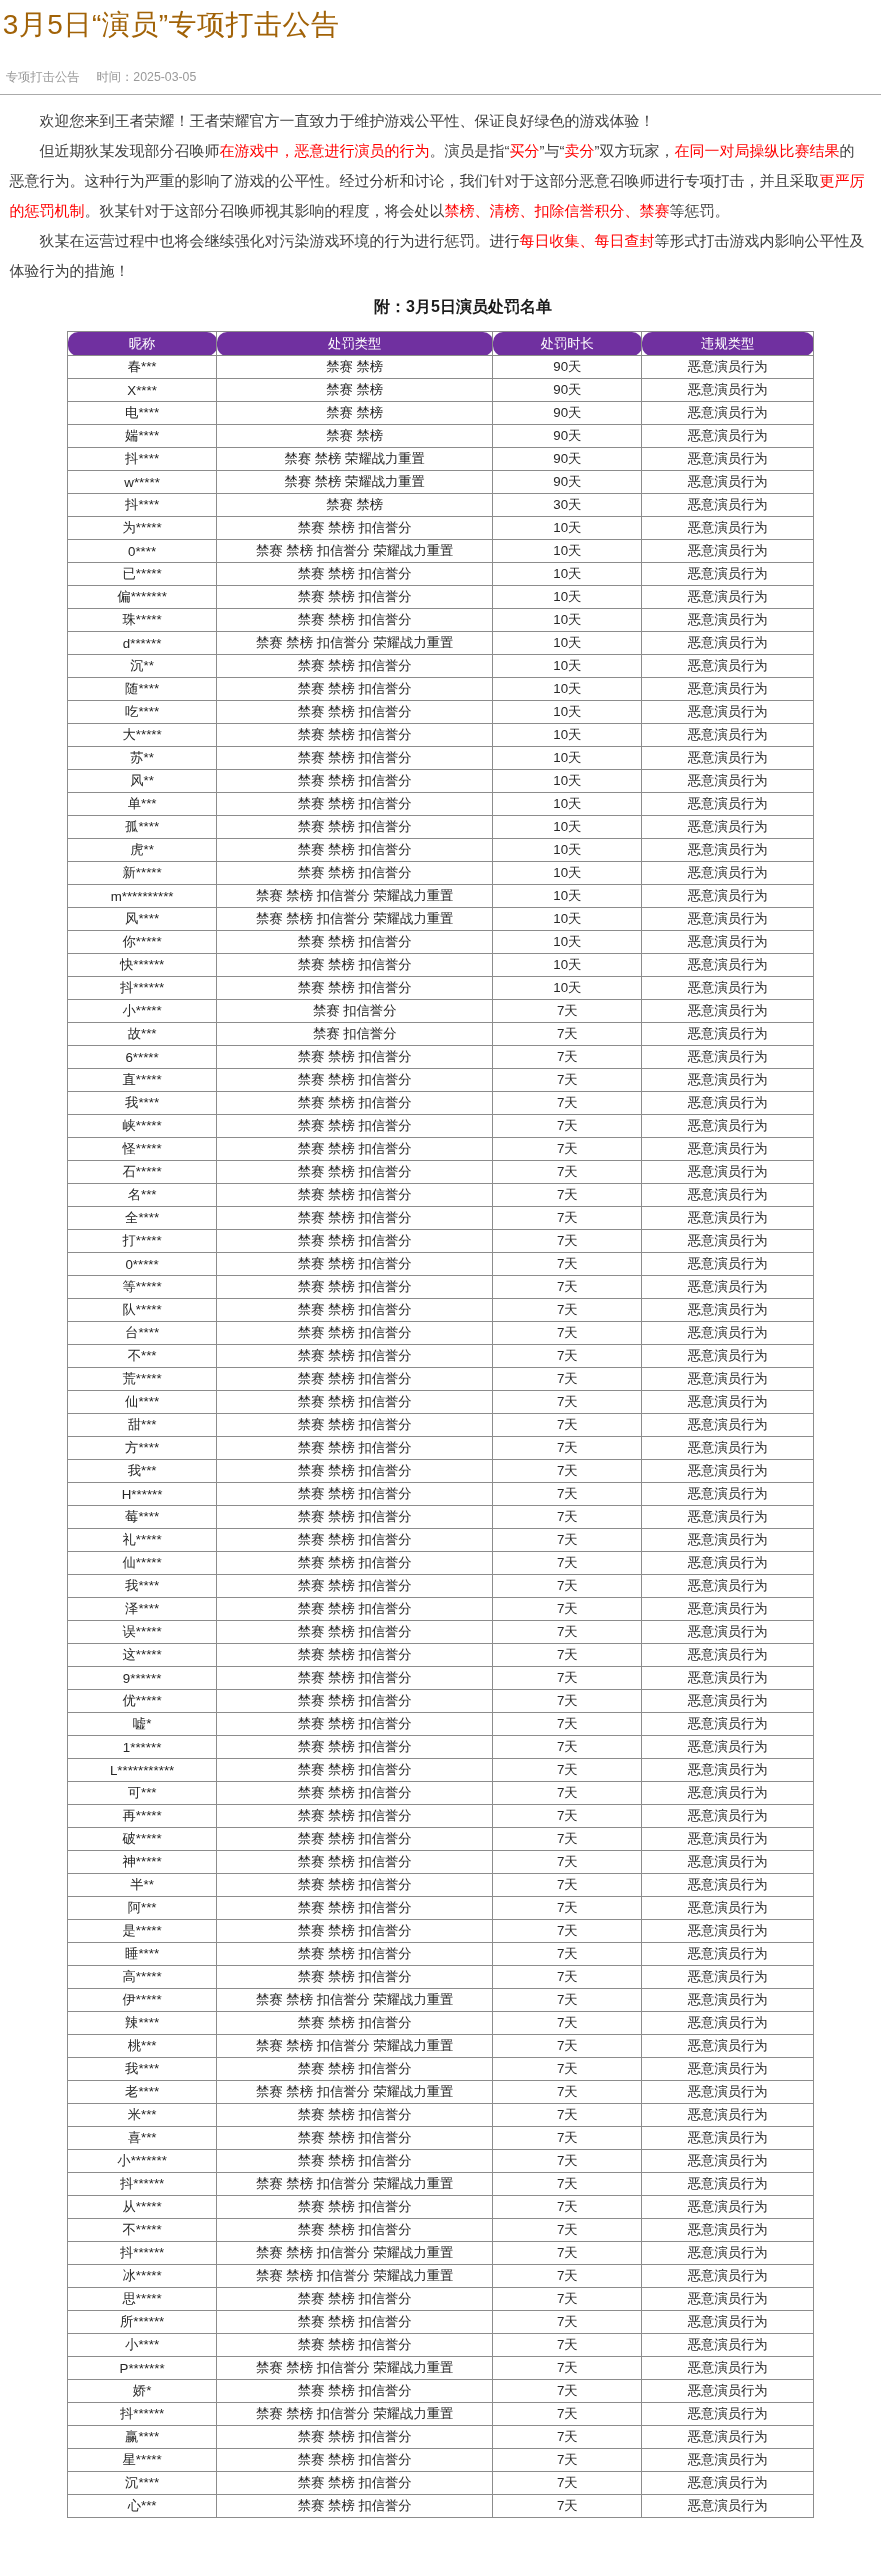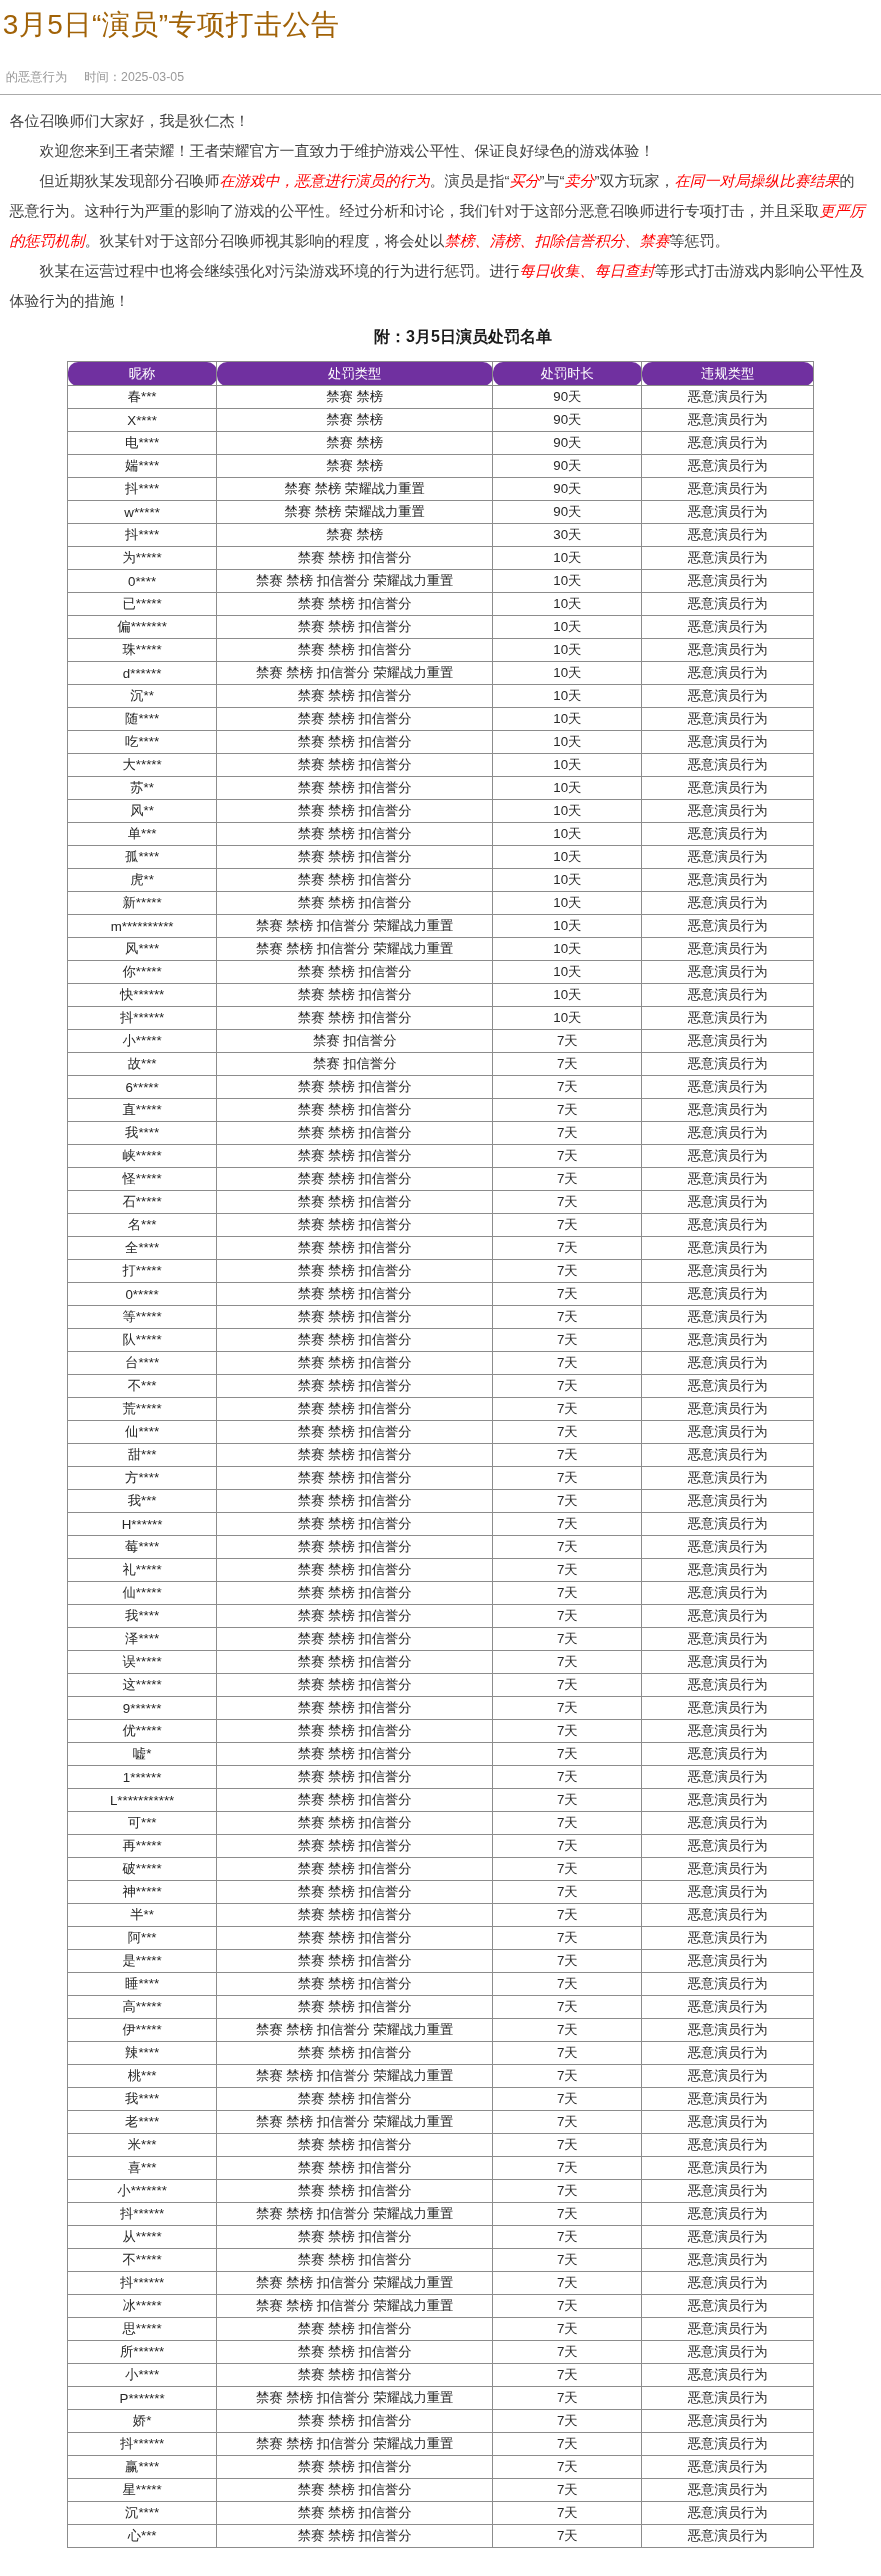--- a/index.html
+++ b/index.html
@@ -33,21 +33,21 @@
     margin: 0;
   }
   .body-text {
     padding: 10.4px 15px 0 9.5px;
     font-size: 15px;
     line-height: 30px;
     color: #404040;
   }
   .para { margin: 0; }
   .para.indent { text-indent: 2em; }
-  .red { color: var(--accent-red, #ff0000); font-style: italic; }
+  .red { color: var(--accent-red, #ff0000); }
   .attach-title {
     text-align: center;
     font-size: 16px;
     font-weight: bold;
     color: #1a1a1a;
     margin: 11.4px 0 0 0;
     padding-left: 45px;
   }
   table.punish {
     width: 747px;
@@ -77,27 +77,26 @@
   .bottom-space { height: 28px; }
 </style>
 </head>
 <body>
 
 <div class="page">
 
   <h1 class="title">3月5日“演员”专项打击公告</h1>
 
   <div class="meta">
-    <span class="team">的恶意行为</span><span>时间：2025-03-05</span>
+    <span class="team">专项打击公告</span><span>时间：2025-03-05</span>
   </div>
 
   <hr class="divider">
 
   <div class="body-text" id="paragraphs">
-      <p class="para"><span>各位召唤师们大家好，我是狄仁杰！</span></p>
       <p class="para indent"><span>欢迎您来到王者荣耀！王者荣耀官方一直致力于维护游戏公平性、保证良好绿色的游戏体验！</span></p>
       <p class="para indent"><span>但近期狄某发现部分召唤师</span><span class="red">在游戏中，恶意进行演员的行为</span><span>。演员是指“</span><span class="red">买分</span><span>”与“</span><span class="red">卖分</span><span>”双方玩家，</span><span class="red">在同一对局操纵比赛结果</span><span>的恶意行为。这种行为严重的影响了游戏的公平性。经过分析和讨论，我们针对于这部分恶意召唤师进行专项打击，并且采取</span><span class="red">更严厉的惩罚机制</span><span>。狄某针对于这部分召唤师视其影响的程度，将会处以</span><span class="red">禁榜、清榜、扣除信誉积分、禁赛</span><span>等惩罚。</span></p>
       <p class="para indent"><span>狄某在运营过程中也将会继续强化对污染游戏环境的行为进行惩罚。进行</span><span class="red">每日收集、每日查封</span><span>等形式打击游戏内影响公平性及体验行为的措施！</span></p>
     </div>
 
   <h2 class="attach-title">附：3月5日演员处罚名单</h2>
 
   <table class="punish">
     <colgroup>
       <col style="width:20%">

